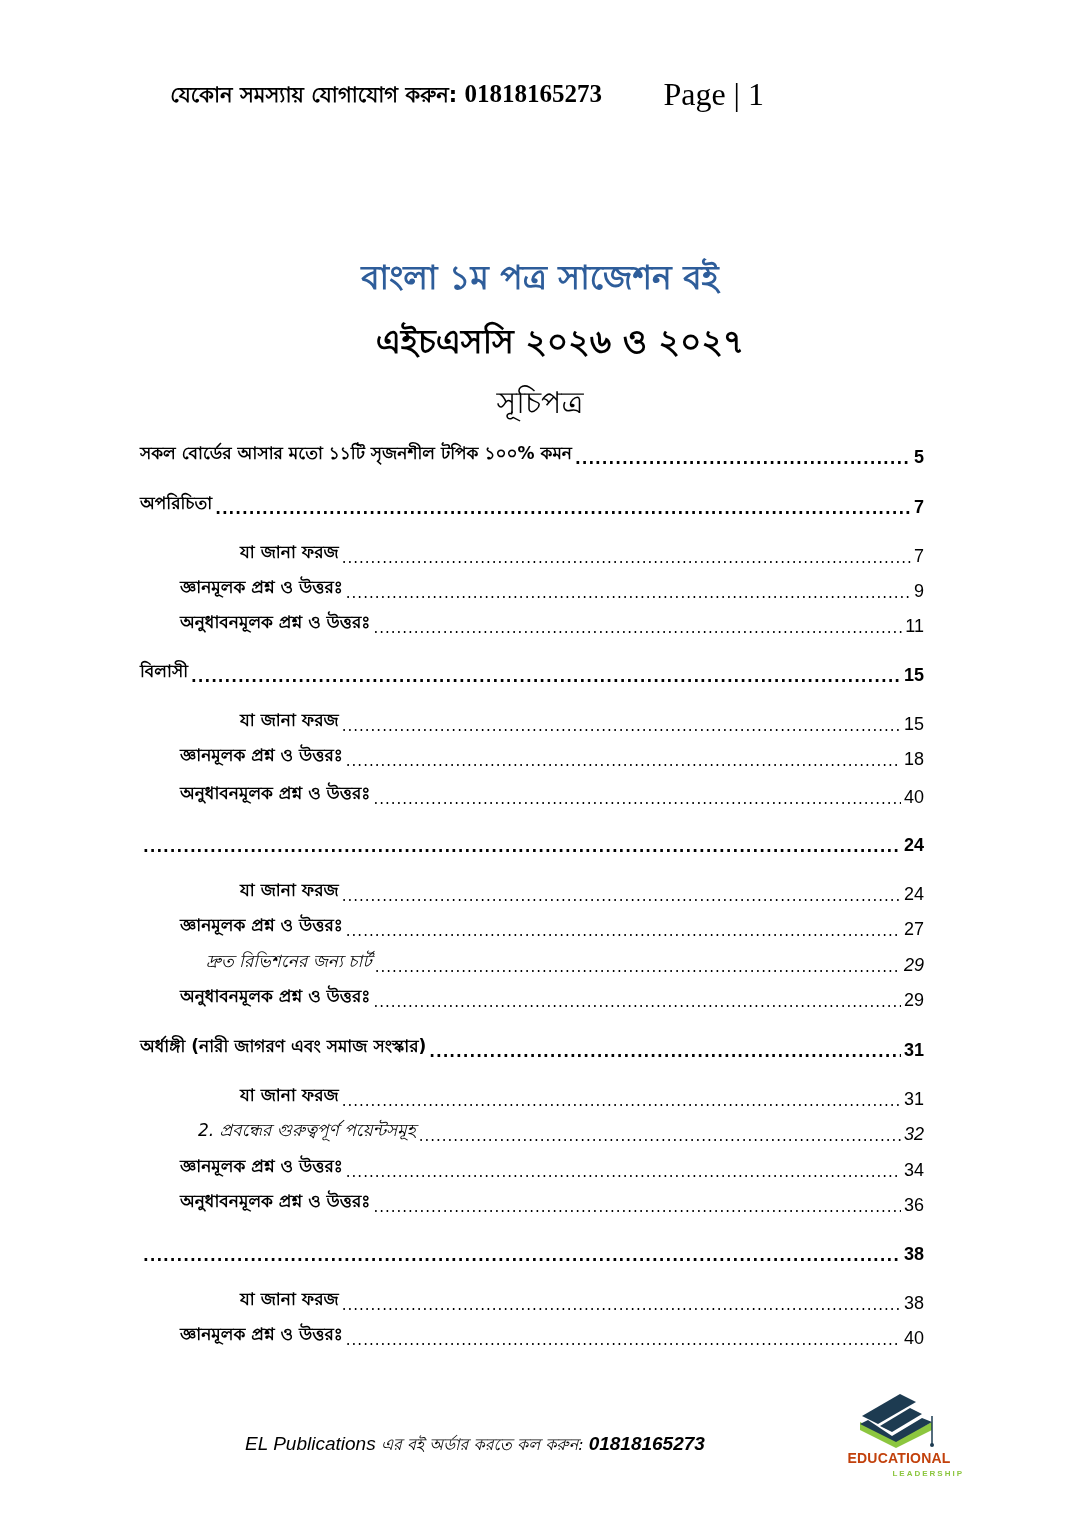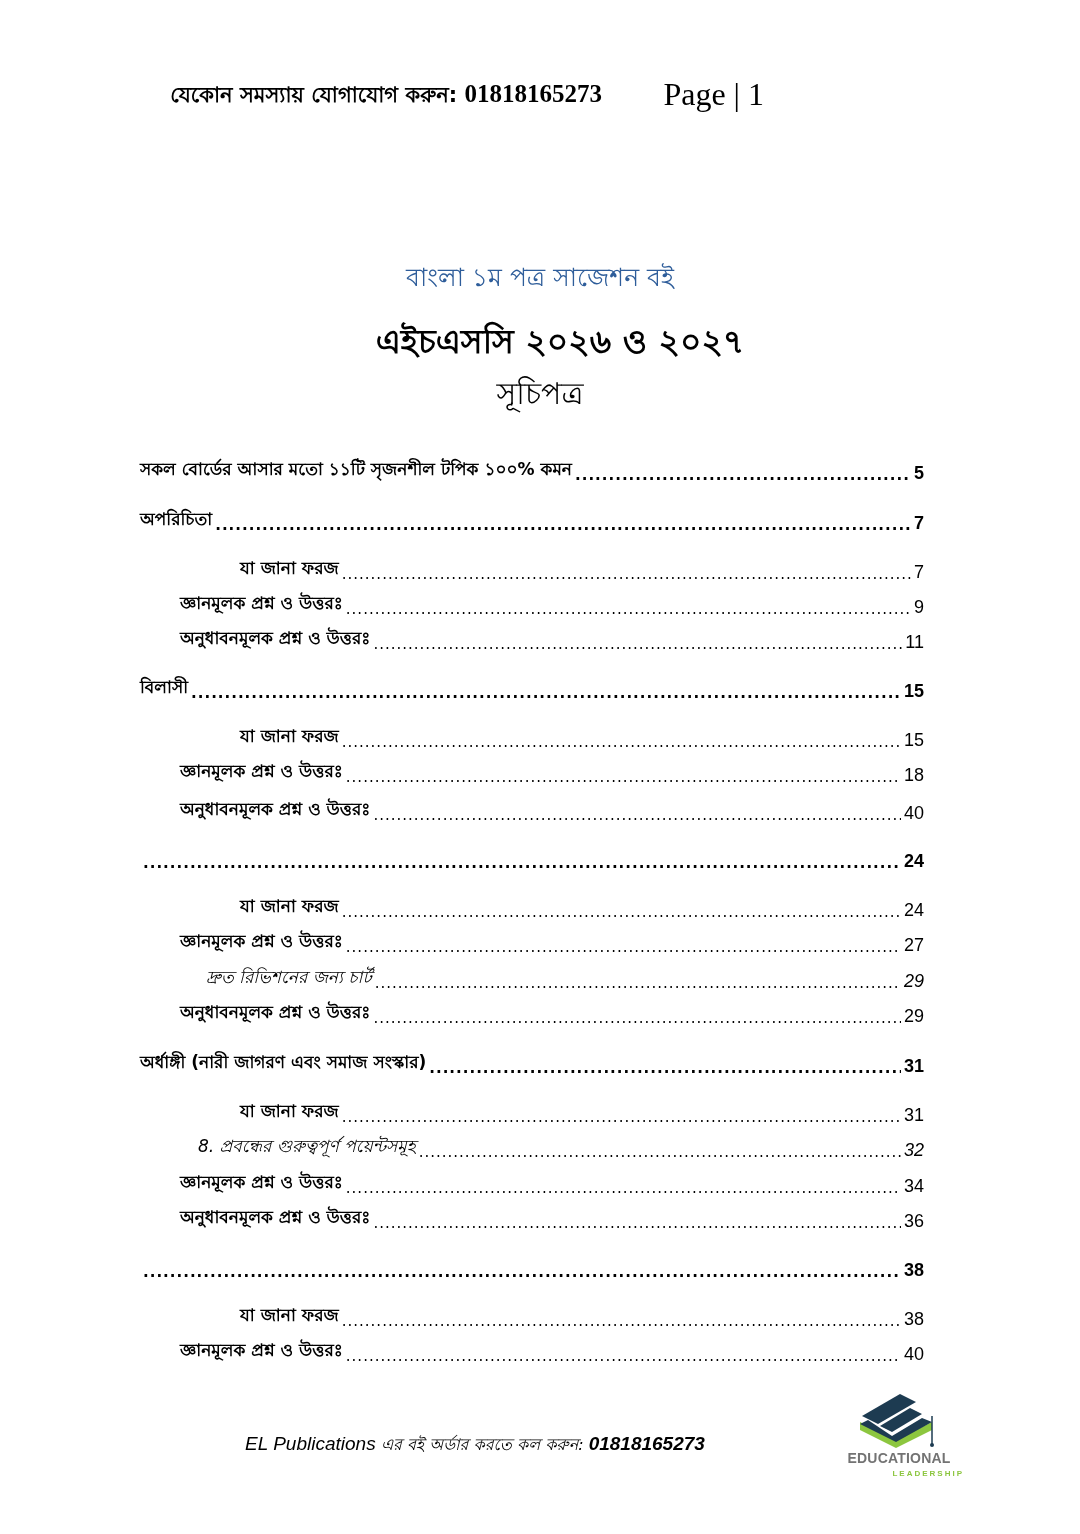--- a/index.html
+++ b/index.html
@@ -47,54 +47,54 @@
     }
     .title-block {
       position: absolute;
       top: 248px;
       left: 0;
       width: 1080px;
       text-align: center;
     }
     .title-main {
       color: #2e5d9a;
-      font-size: 25px;
+      font-size: 33px;
       line-height: 60px;
       height: 60px;
+      font-weight: bold;
     }
     .title-sub {
       font-size: 33px;
       font-weight: bold;
       line-height: 56px;
       height: 56px;
       margin-top: 6px;
       margin-left: 40px;
     }
     .title-toc {
       font-size: 30px;
       line-height: 48px;
       height: 48px;
-      margin-top: 0px;
+      margin-top: 9px;
     }
     .toc {
       position: absolute;
       left: 140px;
       top: 438px;
       width: 784px;
     }
     .toc-row {
       position: absolute;
       left: 0;
       width: 784px;
       display: flex;
       align-items: flex-end;
       height: 30px;
       font-size: 17px;
       white-space: nowrap;
-      margin-top: 16px;
     }
     .toc-row.level-1 {
       font-weight: bold;
     }
     .toc-row .label {
       flex: 0 0 auto;
     }
     .toc-row.level-2 .label { font-weight: bold; }
     .toc-row .dots {
       flex: 1 1 auto;
@@ -155,21 +155,21 @@
     .logo svg { position: absolute; left: 22px; top: 0; }
     .logo-word1 {
       position: absolute;
       left: 0;
       top: 58px;
       width: 130px;
       text-align: center;
       font-family: "Liberation Sans", sans-serif;
       font-weight: bold;
       font-size: 14px;
-      color: #737373;
+      color: #c2410c;
       letter-spacing: 0.2px;
     }
     .logo-word2 {
       position: absolute;
       left: 0;
       top: 77px;
       width: 130px;
       text-align: right;
       font-family: "Liberation Sans", sans-serif;
       font-weight: bold;
@@ -269,21 +269,21 @@
     <span class="label">অর্ধাঙ্গী (নারী জাগরণ এবং সমাজ সংস্কার)</span>
       <span class="dots"></span>
       <span class="page">31</span>
   </div>
   <div class="toc-row level-2" style="top:642px">
     <span class="label indent-1">যা জানা ফরজ</span>
       <span class="dots"></span>
       <span class="page">31</span>
   </div>
   <div class="toc-row level-3 italic" style="top:677px">
-    <span class="label indent-4">8. প্রবন্ধের গুরুত্বপূর্ণ পয়েন্টসমূহ</span>
+    <span class="label indent-4">2. প্রবন্ধের গুরুত্বপূর্ণ পয়েন্টসমূহ</span>
       <span class="dots"></span>
       <span class="page">32</span>
   </div>
   <div class="toc-row level-2" style="top:713px">
     <span class="label indent-2">জ্ঞানমূলক প্রশ্ন ও উত্তরঃ</span>
       <span class="dots"></span>
       <span class="page">34</span>
   </div>
   <div class="toc-row level-2" style="top:748px">
     <span class="label indent-2">অনুধাবনমূলক প্রশ্ন ও উত্তরঃ</span>

